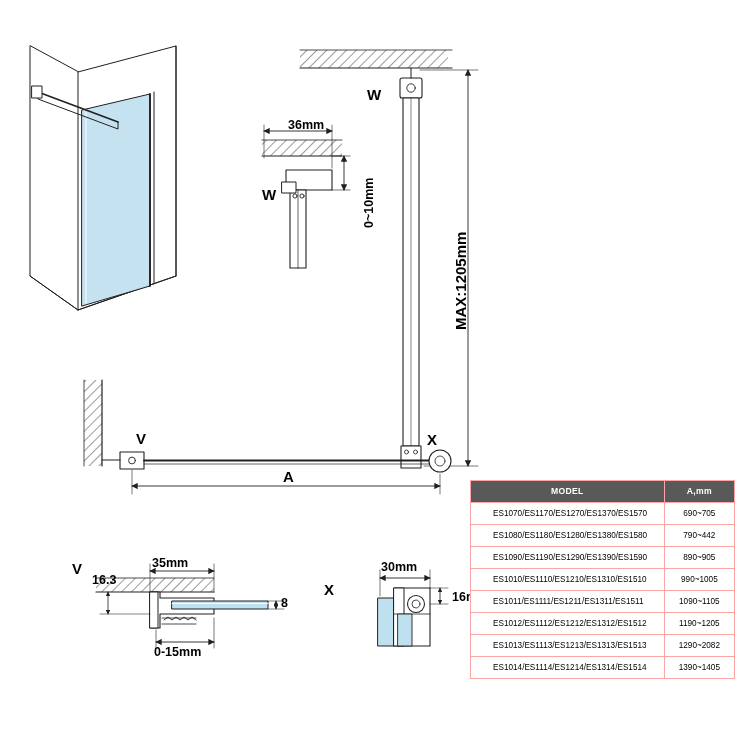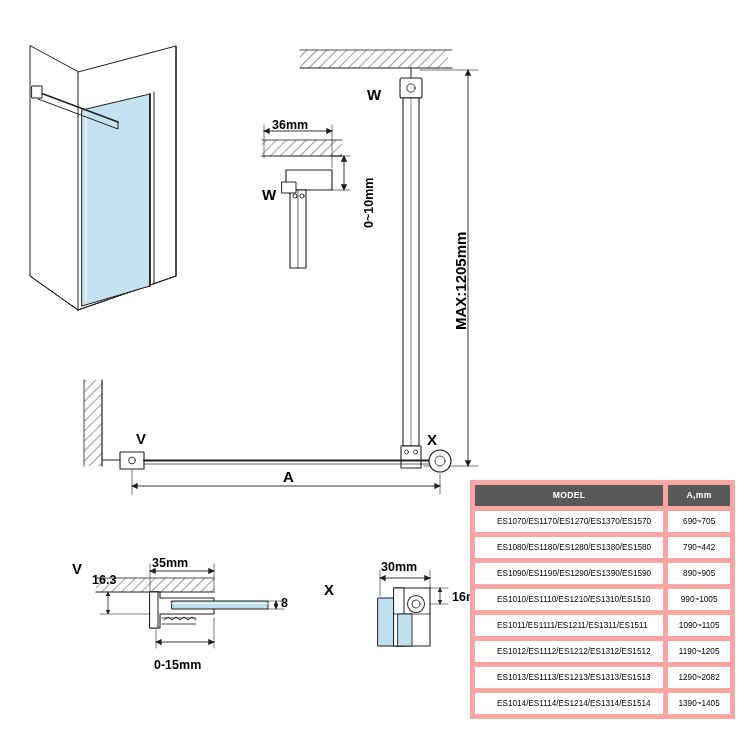--- a/index.html
+++ b/index.html
@@ -46,21 +46,21 @@
     position: absolute;
     left: 470px;
     top: 480px;
     width: 265px;
     border-collapse: collapse;
     font-family: "Liberation Sans", sans-serif;
     font-size: 8.2px;
     background: #fff;
   }
   #spec-table th, #spec-table td {
-    border: 5px solid #fca5a5;
+    border: 1px solid #fca5a5;
     padding: 0;
     height: 21px;
     line-height: 21px;
     text-align: center;
     font-weight: normal;
   }
   #spec-table thead th {
     background: #595959;
     color: #ffffff;
     font-weight: bold;
@@ -221,39 +221,39 @@
       <line x1="440" y1="588" x2="440" y2="604" stroke-width="0.85" marker-start="url(#ahs)" marker-end="url(#ahs)"></line>
       <line x1="430" y1="588" x2="448" y2="588" stroke-width="0.55"></line>
       <line x1="430" y1="604" x2="448" y2="604" stroke-width="0.55"></line>
     </g>
   </svg>
 
   <div class="lbl big" style="left:367px; top:86px;">W</div>
 
   <div class="lbl big" style="left:262px; top:186px;">W</div>
 
-  <div class="lbl med" style="left:272px; top:118px;">36mm</div>
+  <div class="lbl med" style="left:288px; top:118px;">36mm</div>
 
   <div class="lbl med rot90" style="left:362px; top:228px;">0~10mm</div>
 
   <div class="lbl big rot90" style="left:452px; top:330px;">MAX:1205mm</div>
 
   <div class="lbl big" style="left:136px; top:430px;">V</div>
 
   <div class="lbl big" style="left:427px; top:431px;">X</div>
 
   <div class="lbl big" style="left:283px; top:468px;">A</div>
 
   <div class="lbl big" style="left:72px; top:560px;">V</div>
 
   <div class="lbl med" style="left:92px; top:573px;">16.3</div>
 
   <div class="lbl med" style="left:152px; top:556px;">35mm</div>
 
-  <div class="lbl med" style="left:154px; top:645px;margin-top:13px;">0-15mm</div>
+  <div class="lbl med" style="left:154px; top:645px;">0-15mm</div>
 
   <div class="lbl med" style="left:281px; top:596px;">8</div>
 
   <div class="lbl big" style="left:324px; top:581px;">X</div>
 
   <div class="lbl med" style="left:381px; top:560px;">30mm</div>
 
   <div class="lbl med" style="left:452px; top:590px;">16mm</div>
 
   <table id="spec-table">

